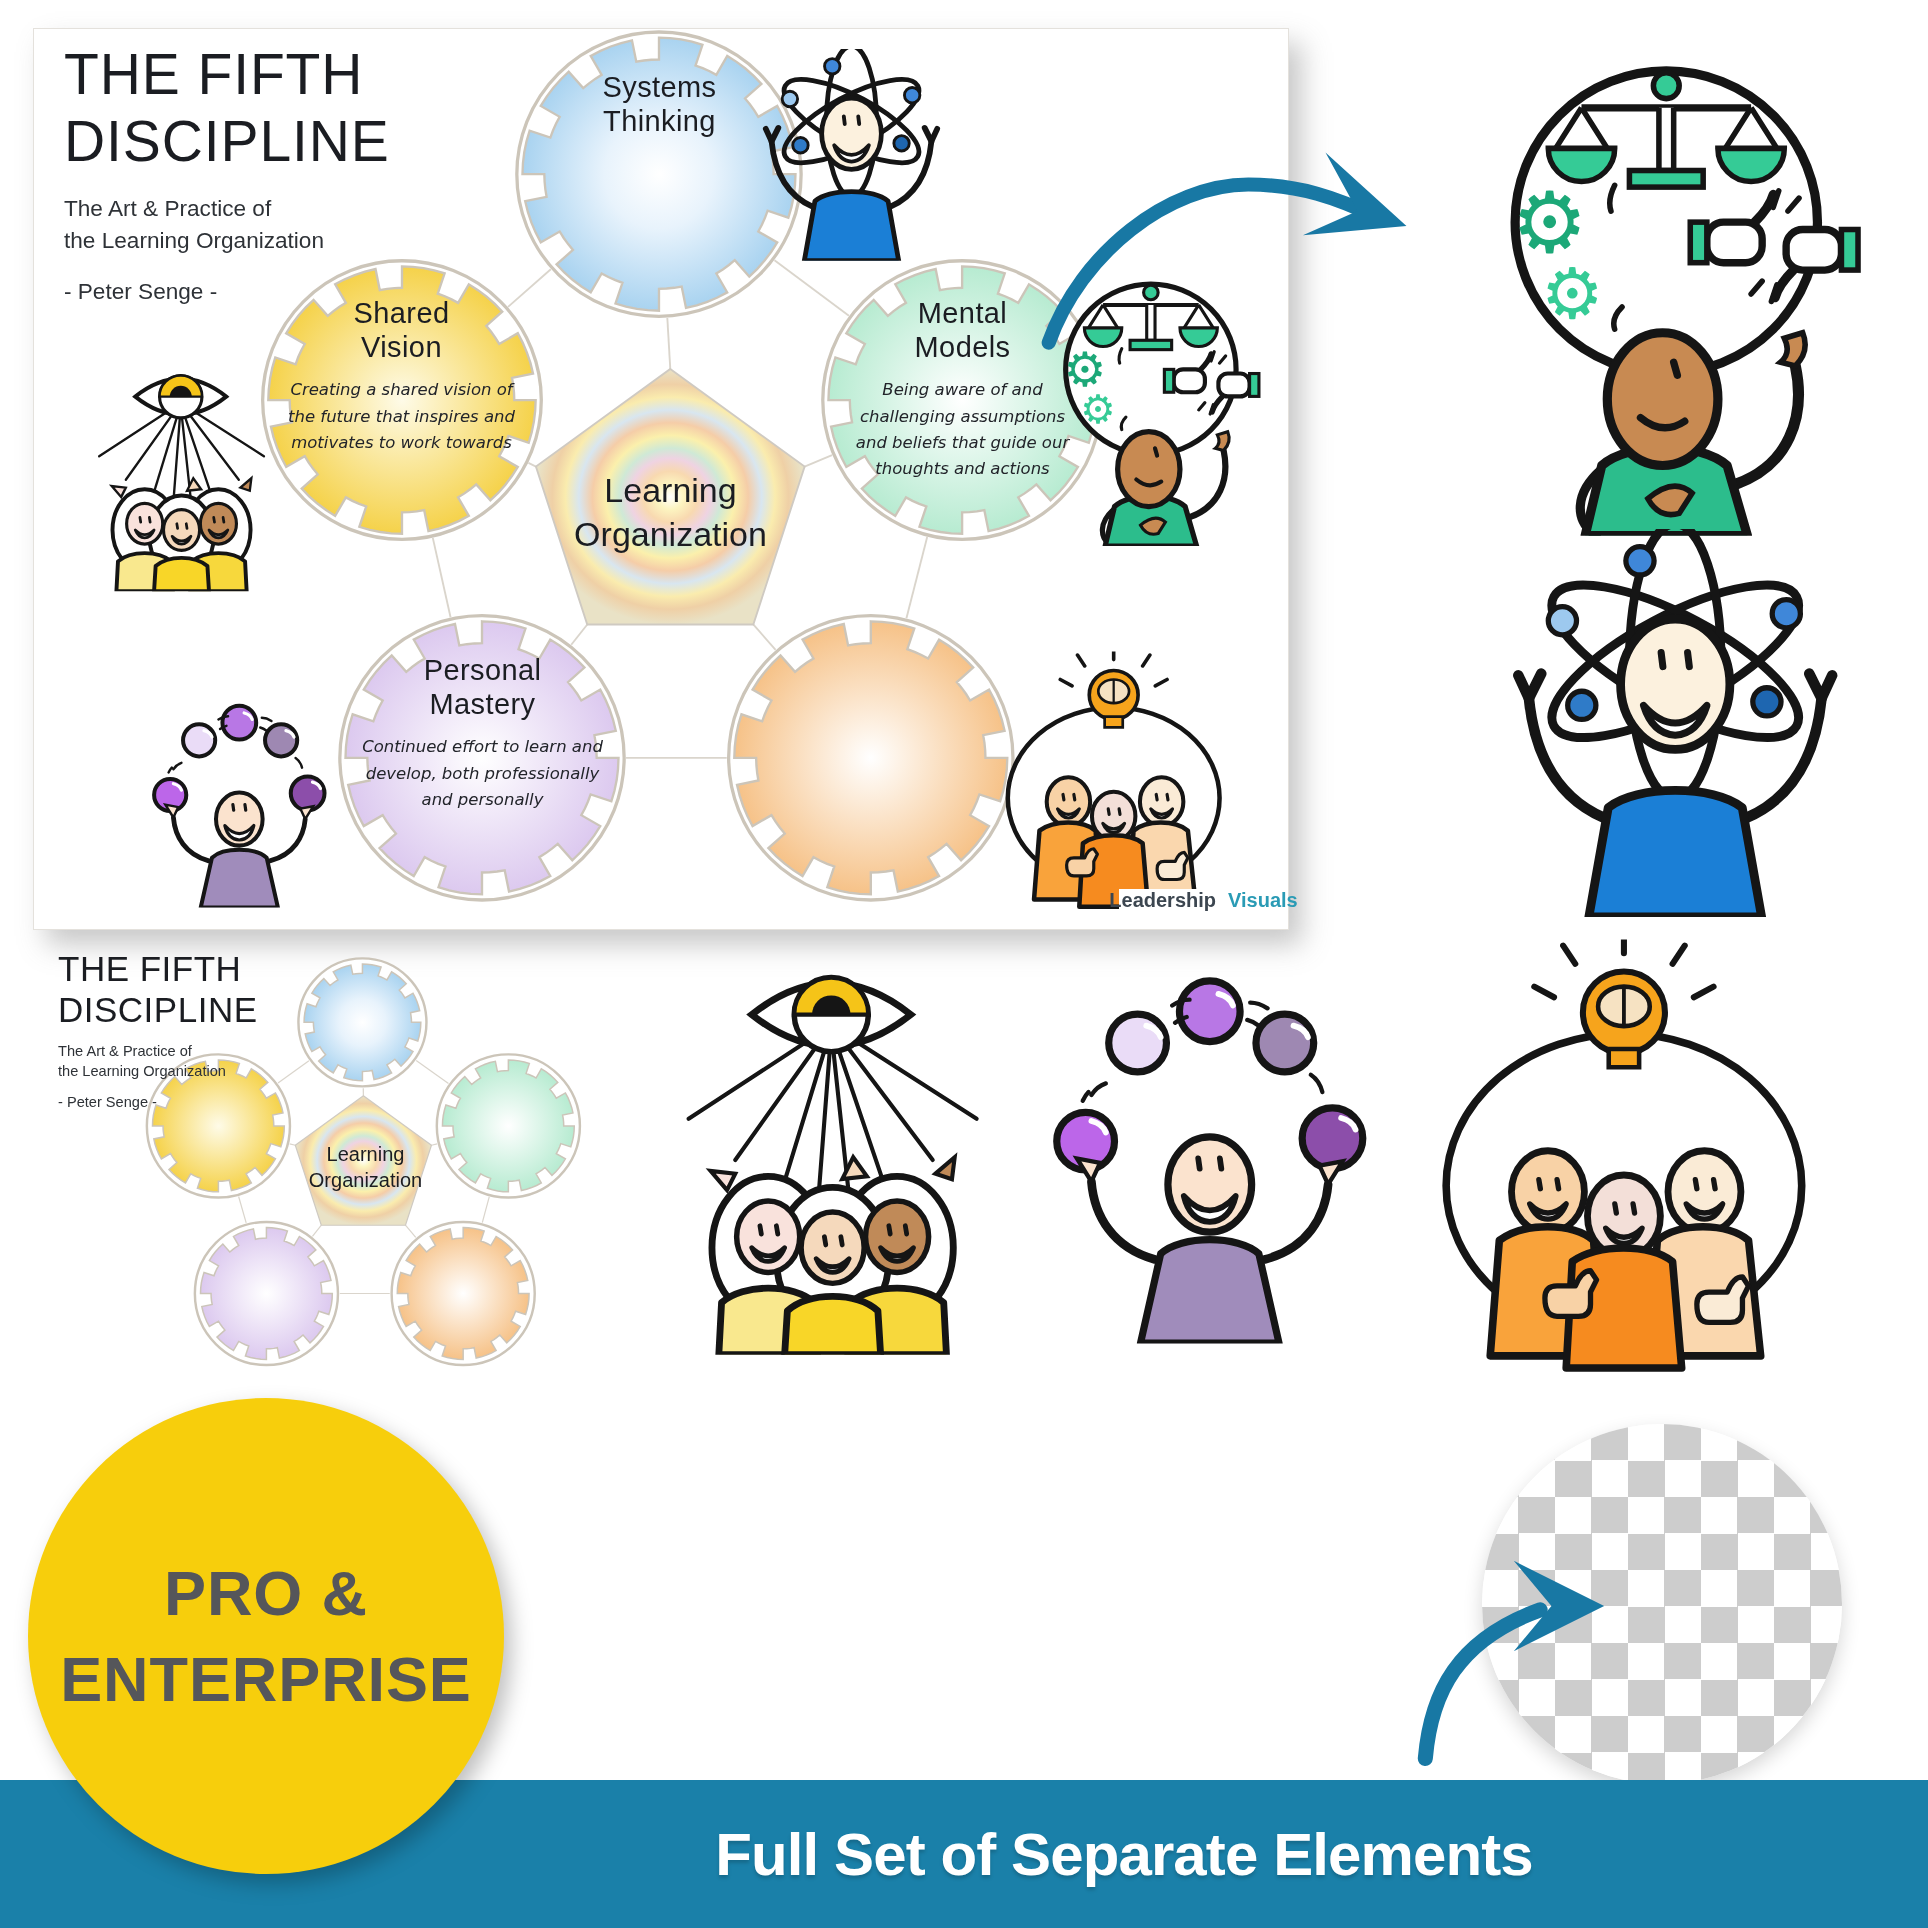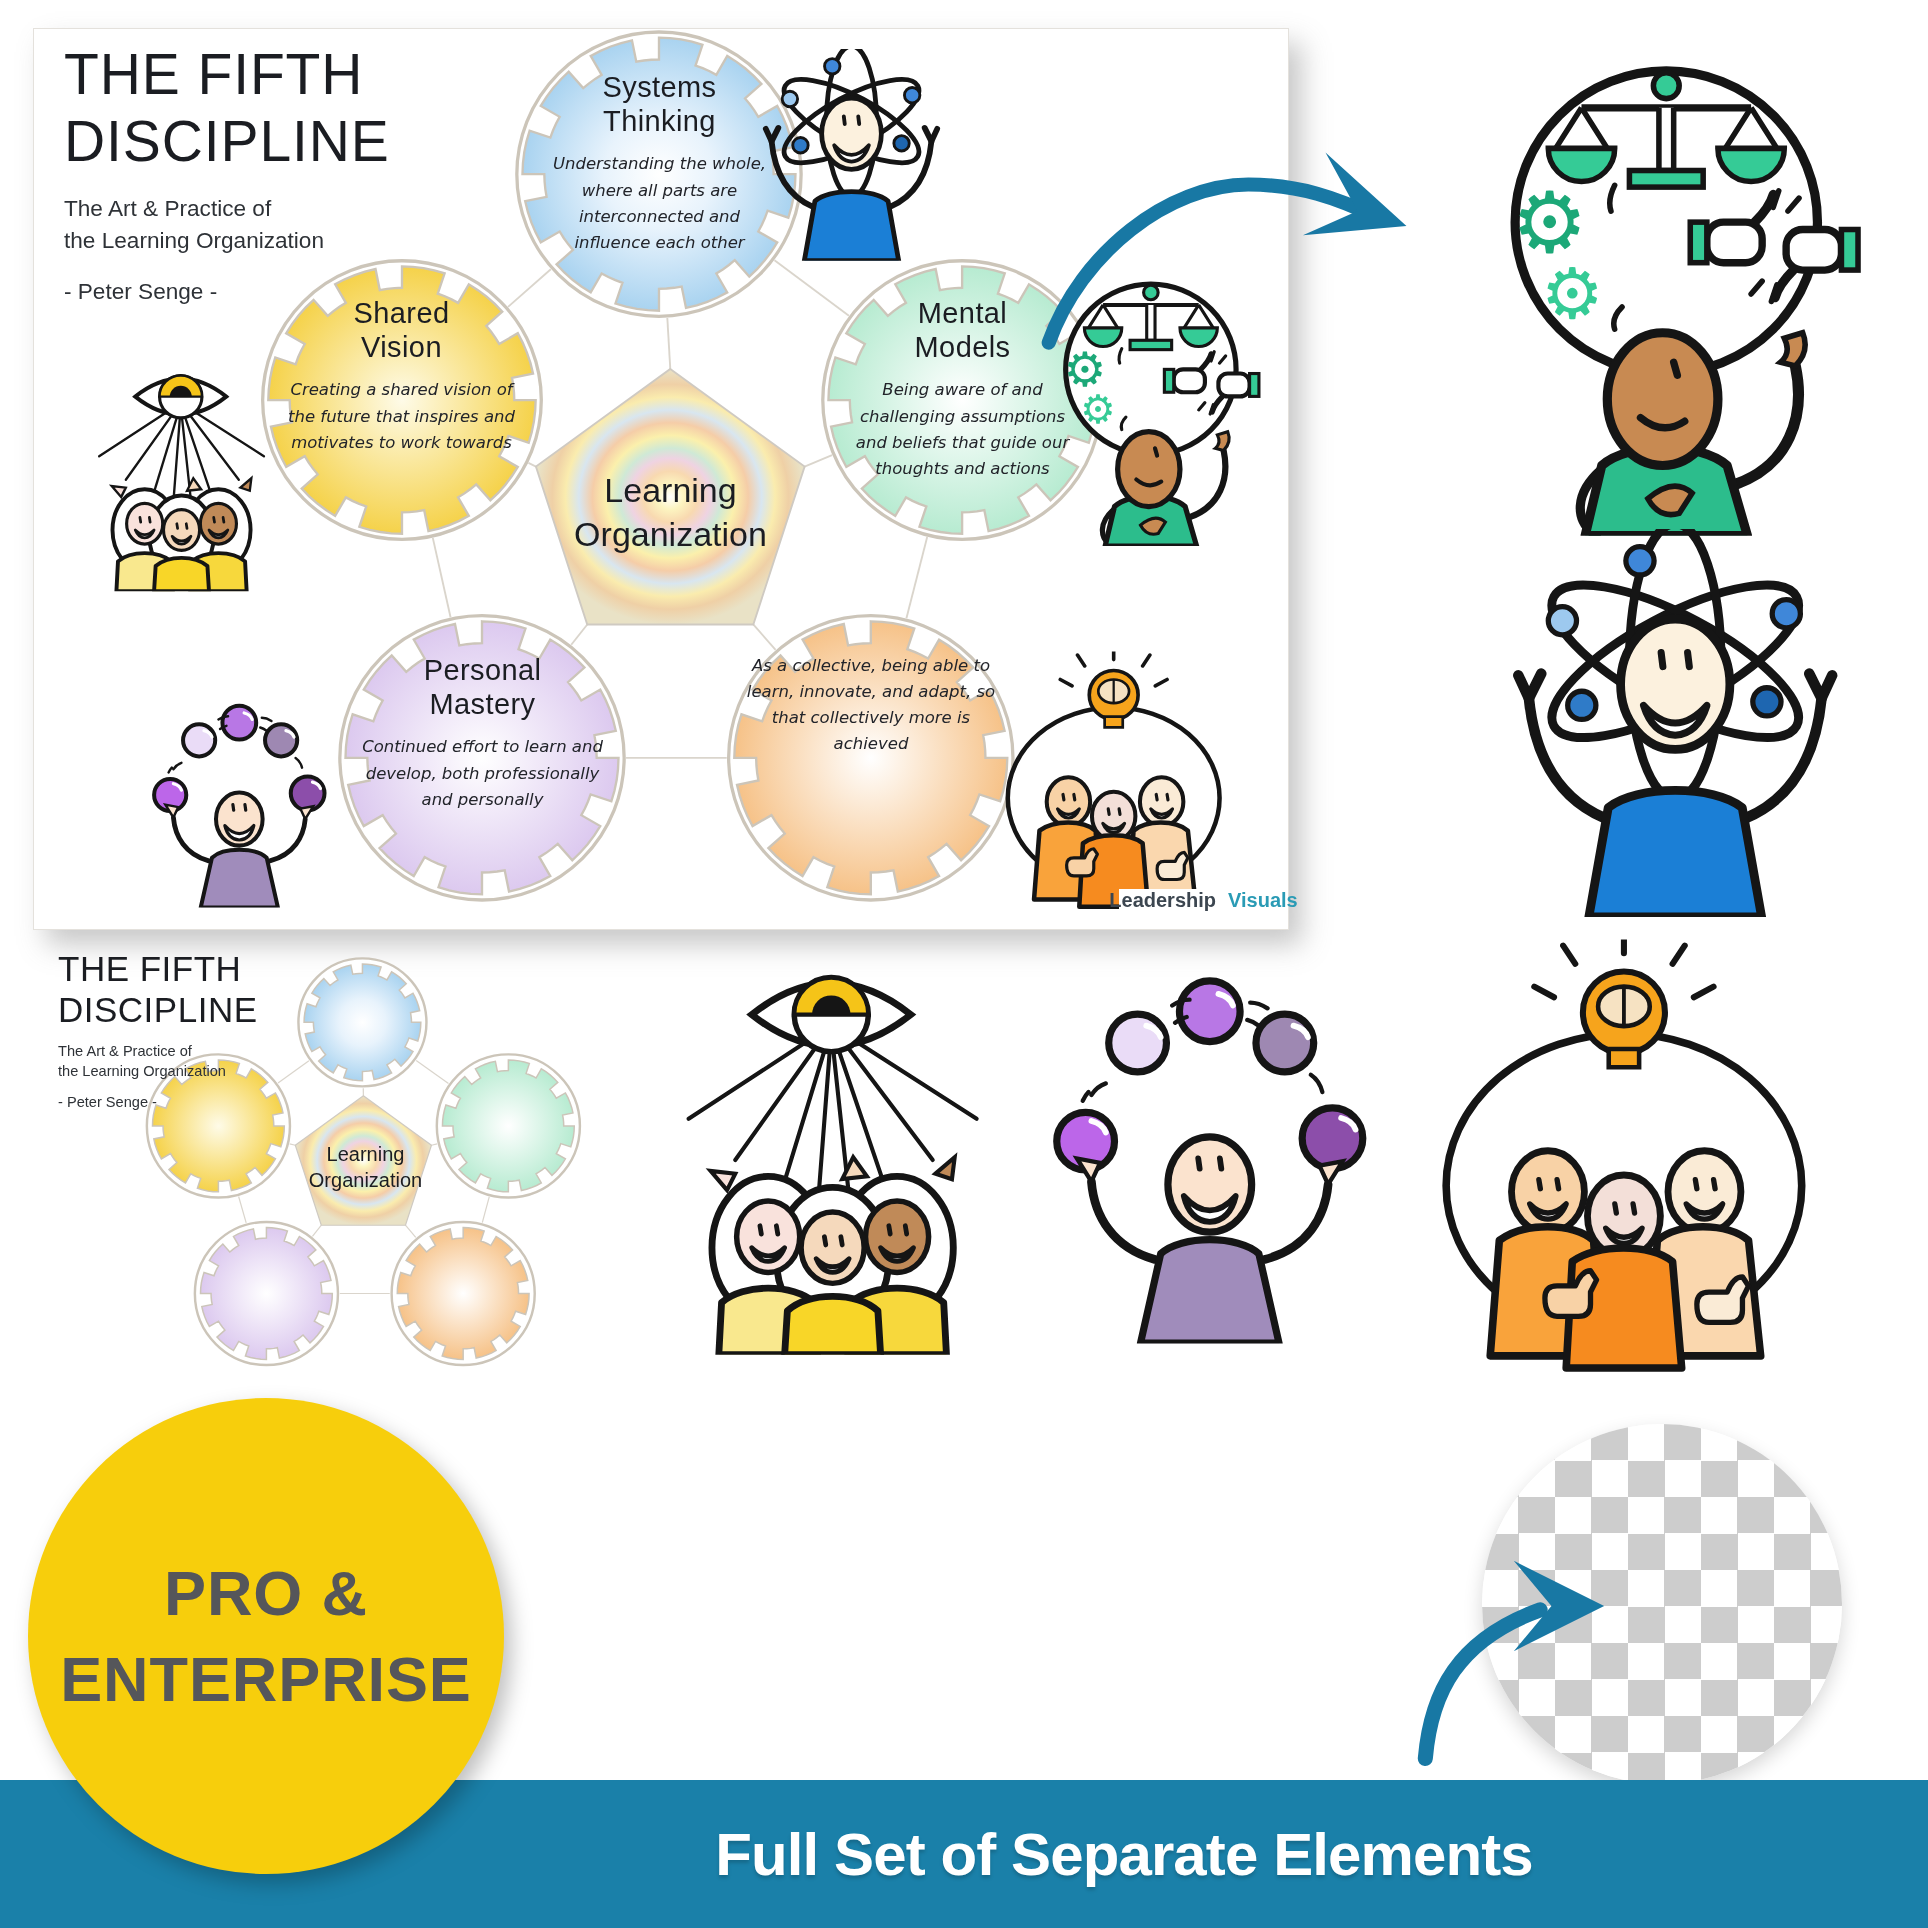--- a/index.html
+++ b/index.html
@@ -337,21 +337,20 @@
       <div>the Learning Organization</div>
     </div>
     <div class="auth">- Peter Senge -</div>
   </div>
 
   <div class="gear-label" style="left:539px;top:70px;width:241px;">
     <div class="nm">
         <div>Systems</div>
         <div>Thinking</div>
       </div>
-    <p>Understanding the whole, where all parts are interconnected and influence each other</p>
   </div>
   <div class="gear-label" style="left:842px;top:296px;width:241px;">
     <div class="nm">
         <div>Mental</div>
         <div>Models</div>
       </div>
     <p>Being aware of and challenging assumptions and beliefs that guide our thoughts and actions</p>
   </div>
   <div class="gear-label" style="left:284px;top:296px;width:235px;">
     <div class="nm">
@@ -361,21 +360,20 @@
     <p>Creating a shared vision of the future that inspires and motivates to work towards</p>
   </div>
   <div class="gear-label" style="left:362px;top:653px;width:241px;">
     <div class="nm">
         <div>Personal</div>
         <div>Mastery</div>
       </div>
     <p>Continued effort to learn and develop, both professionally and personally</p>
   </div>
   <div class="gear-label" style="left:744px;top:653px;width:254px;">
-    <p>As a collective, being able to learn, innovate, and adapt, so that collectively more is achieved</p>
   </div>
 
   <div class="abs center-label" style="left:537px;top:468px;width:267px;">
     <div>Learning</div>
     <div>Organization</div>
   </div>
 
   <div class="abs logo">
     <span class="lw">Leadership</span>
     <span style="width:28px;"></span>

